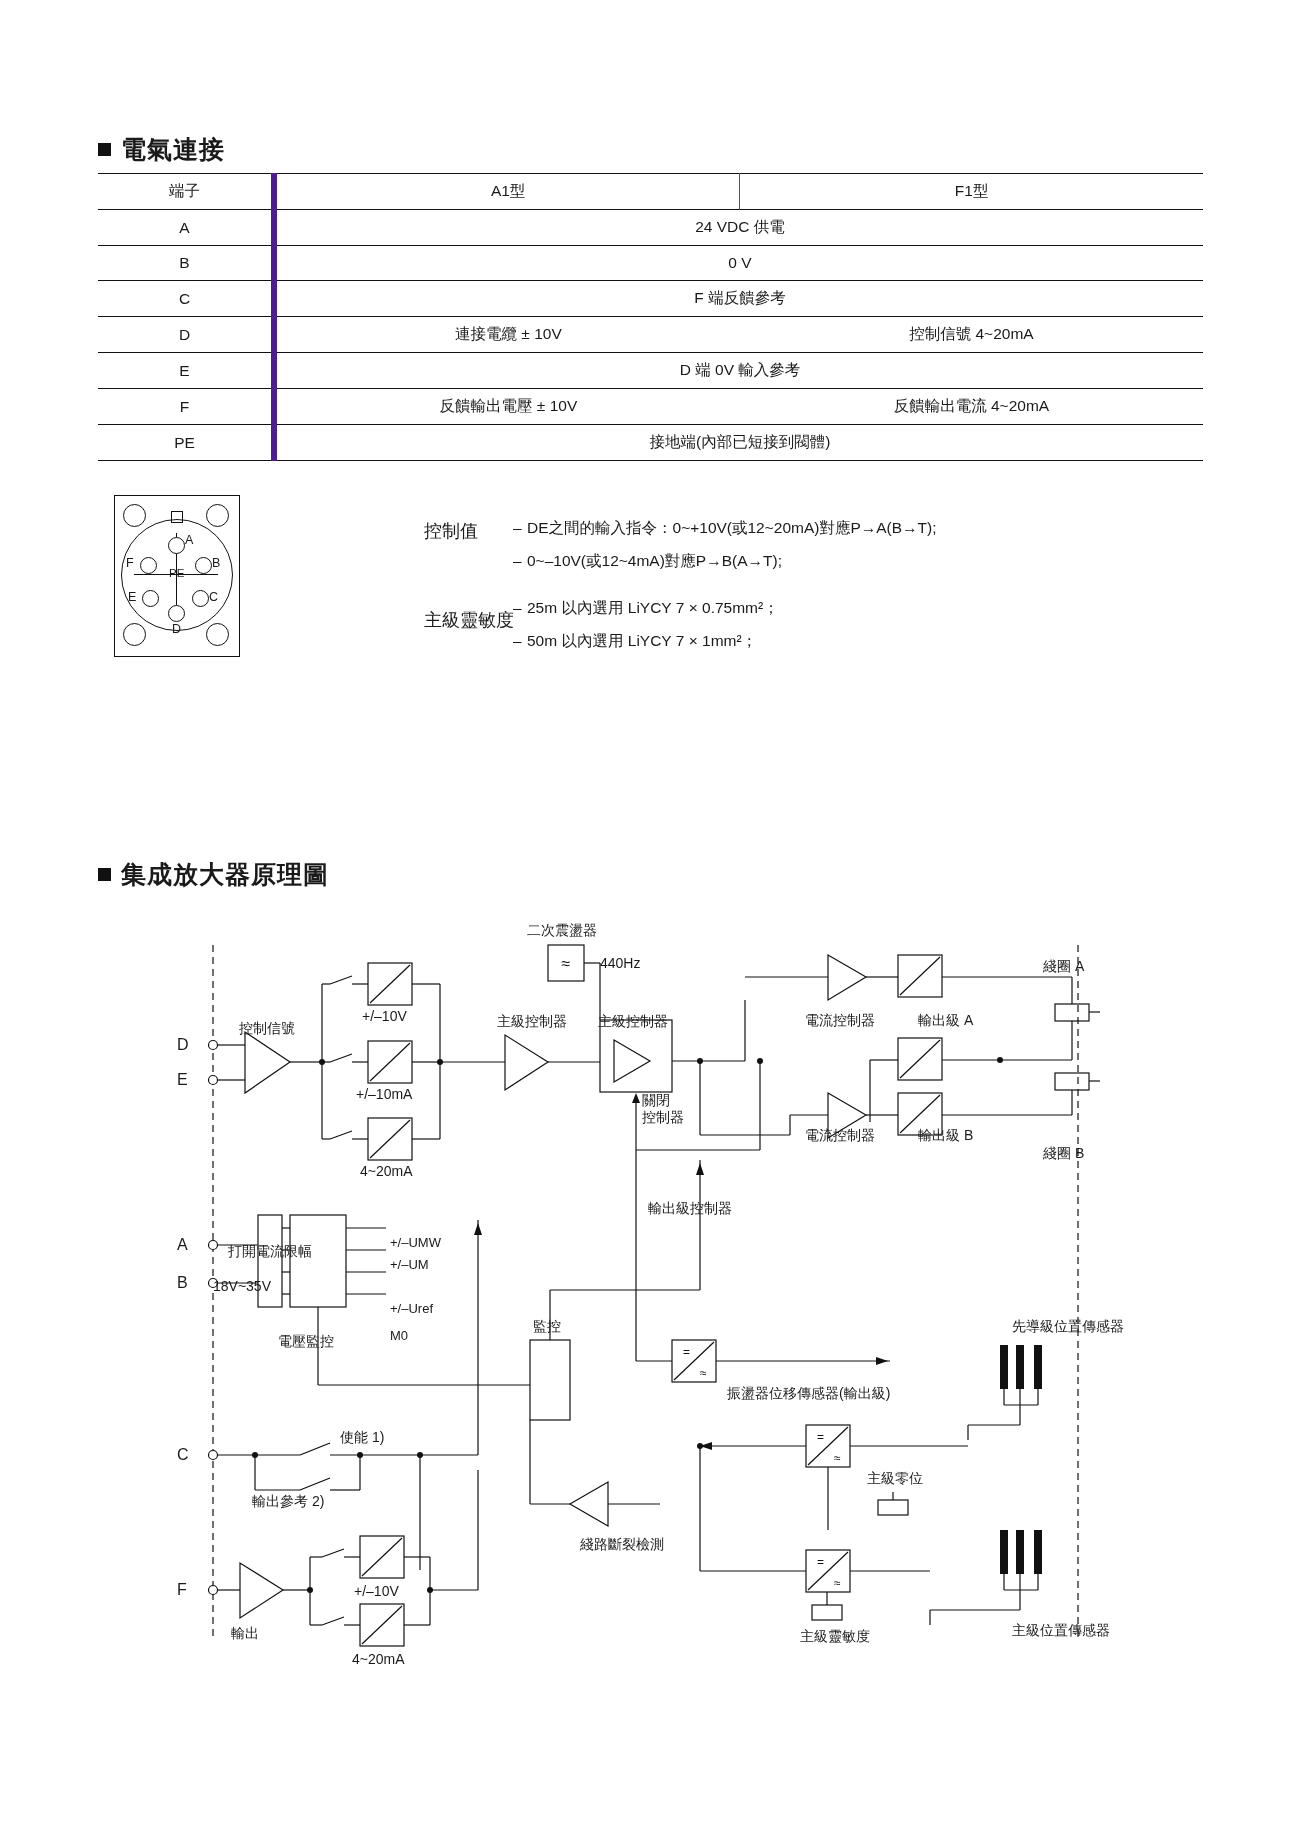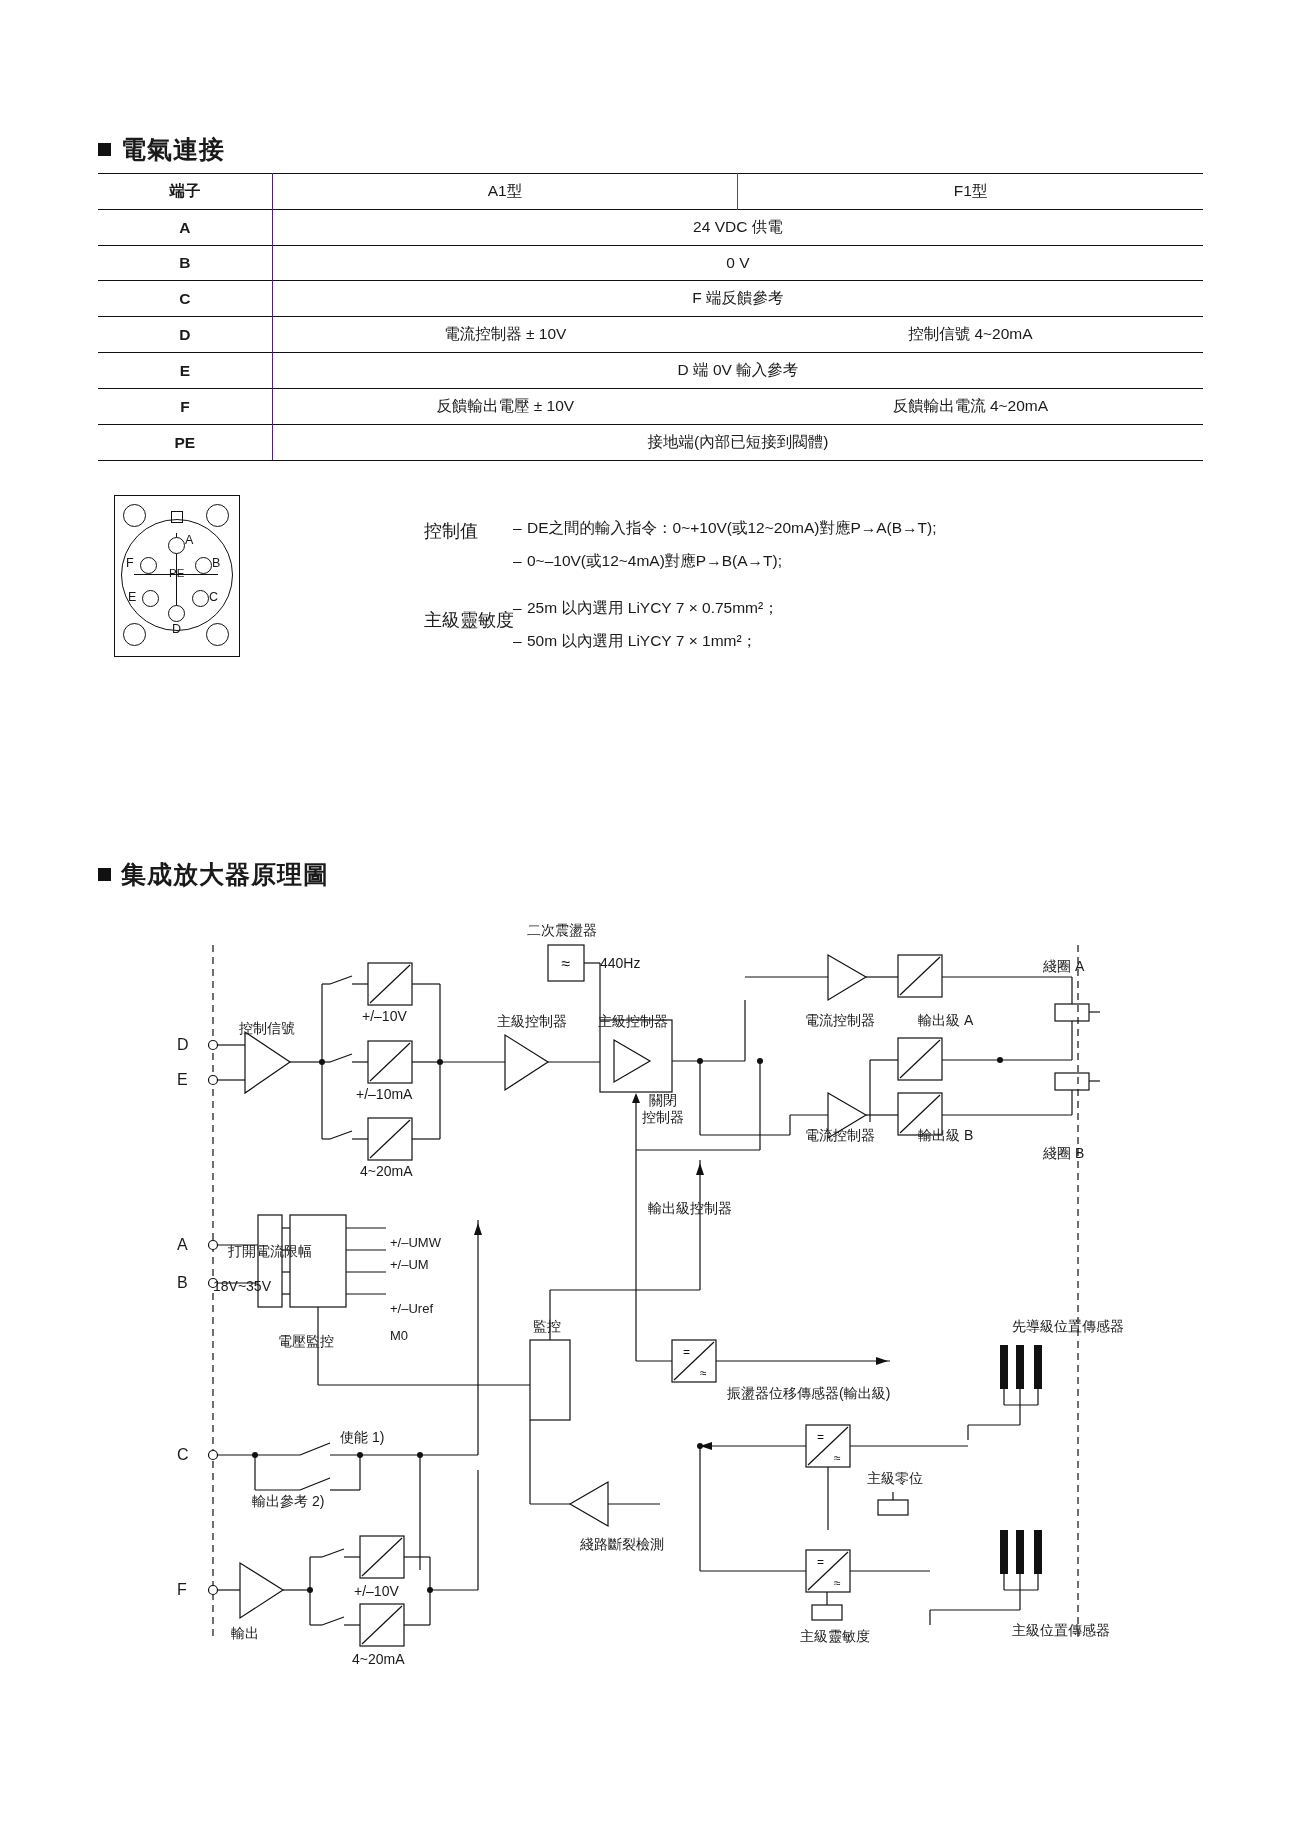--- a/index.html
+++ b/index.html
@@ -10,21 +10,21 @@
   }
   .page{position:relative;width:1300px;height:1822px;}
 
   
   .sec-head{position:absolute;font-size:25px;font-weight:600;letter-spacing:1px;display:flex;align-items:center;gap:10px;text-align:center;}
   .sec-head .sq{width:13px;height:13px;background:#111;display:inline-block;}
 
   
   .tbl{position:absolute;border-collapse:collapse;font-size:15.5px;}
   .tbl td{border-top:1px solid #111;border-bottom:1px solid #111;padding:7px 0;text-align:center;height:20px;}
-  .tbl td.term{width:175px;border-right:1px solid #4c1d95;font-weight:bold;}
+  .tbl td.term{width:175px;border-right:6px solid #4c1d95;}
   .tbl td.half{width:468px;}
   .tbl td.full{width:936px;}
   .tbl tr td{border-bottom:none;}
   .tbl tr:last-child td{border-bottom:1px solid #111;}
 
   
   .conn{position:absolute;}
   .conn .frame{position:absolute;left:0;top:0;width:124px;height:160px;border:1.4px solid #111;}
   .conn .chole{position:absolute;width:21px;height:21px;border:1.4px solid #111;border-radius:50%;}
   .conn .circ{position:absolute;left:7px;top:24px;width:110px;height:110px;border:1.4px solid #111;border-radius:50%;}
@@ -68,21 +68,21 @@
     <tr>
       <td class="term">B</td>
       <td class="full" colspan="2">0 V</td>
     </tr>
     <tr>
       <td class="term">C</td>
       <td class="full" colspan="2">F 端反饋參考</td>
     </tr>
     <tr>
       <td class="term">D</td>
-      <td class="half">電流控制器 ± 10V</td>
+      <td class="half">連接電纜 ± 10V</td>
       <td class="half">控制信號 4~20mA</td>
     </tr>
     <tr>
       <td class="term">E</td>
       <td class="full" colspan="2">D 端 0V 輸入參考</td>
     </tr>
     <tr>
       <td class="term">F</td>
       <td class="half">反饋輸出電壓 ± 10V</td>
       <td class="half">反饋輸出電流 4~20mA</td>
@@ -393,21 +393,21 @@
   <div class="sl" style="left:362px;top:1008px;">+/–10V</div>
   <div class="sl" style="left:356px;top:1086px;">+/–10mA</div>
   <div class="sl" style="left:360px;top:1163px;">4~20mA</div>
 
   <div class="sl" style="left:527px;top:922px;">二次震盪器</div>
   <div class="sl" style="left:600px;top:955px;">440Hz</div>
 
   <div class="sl" style="left:497px;top:1013px;">主級控制器</div>
   <div class="sl" style="left:598px;top:1013px;">主級控制器</div>
 
-  <div class="sl" style="left:642px;top:1092px;line-height:17px;text-align:center;">關閉<br>控制器</div>
+  <div class="sl" style="left:642px;top:1092px;line-height:17px;">關閉<br>控制器</div>
 
   <div class="sl" style="left:805px;top:1012px;">電流控制器</div>
   <div class="sl" style="left:918px;top:1012px;">輸出級 A</div>
   <div class="sl" style="left:805px;top:1127px;">電流控制器</div>
   <div class="sl" style="left:918px;top:1127px;">輸出級 B</div>
 
   <div class="sl" style="left:1043px;top:958px;">綫圈 A</div>
   <div class="sl" style="left:1043px;top:1145px;">綫圈 B</div>
 
   <div class="sl" style="left:648px;top:1200px;">輸出級控制器</div>

